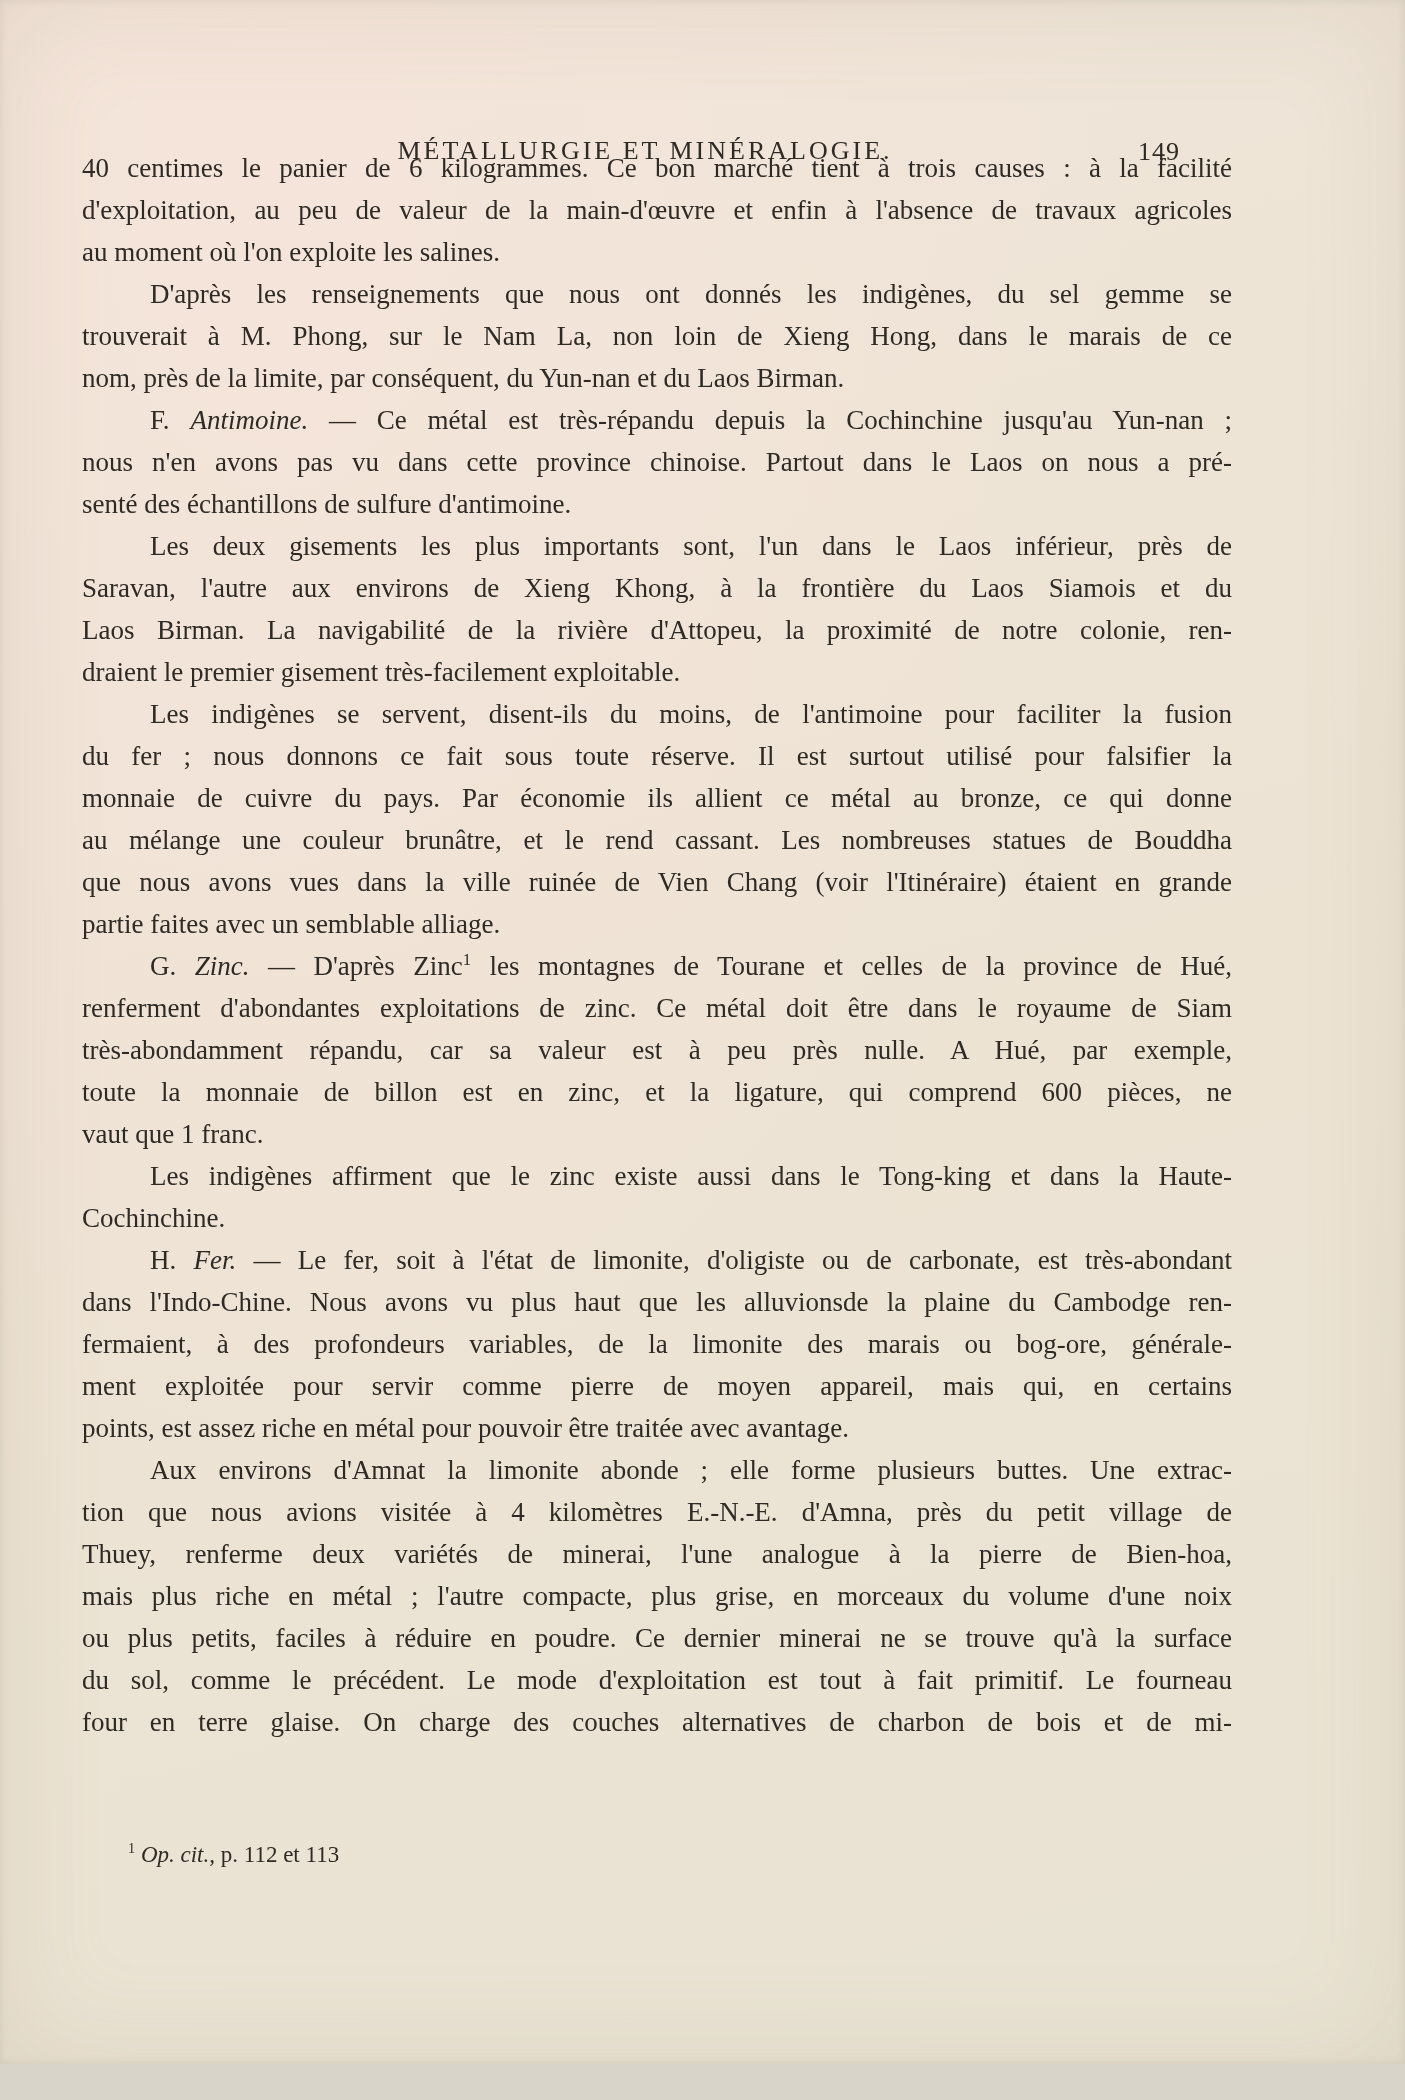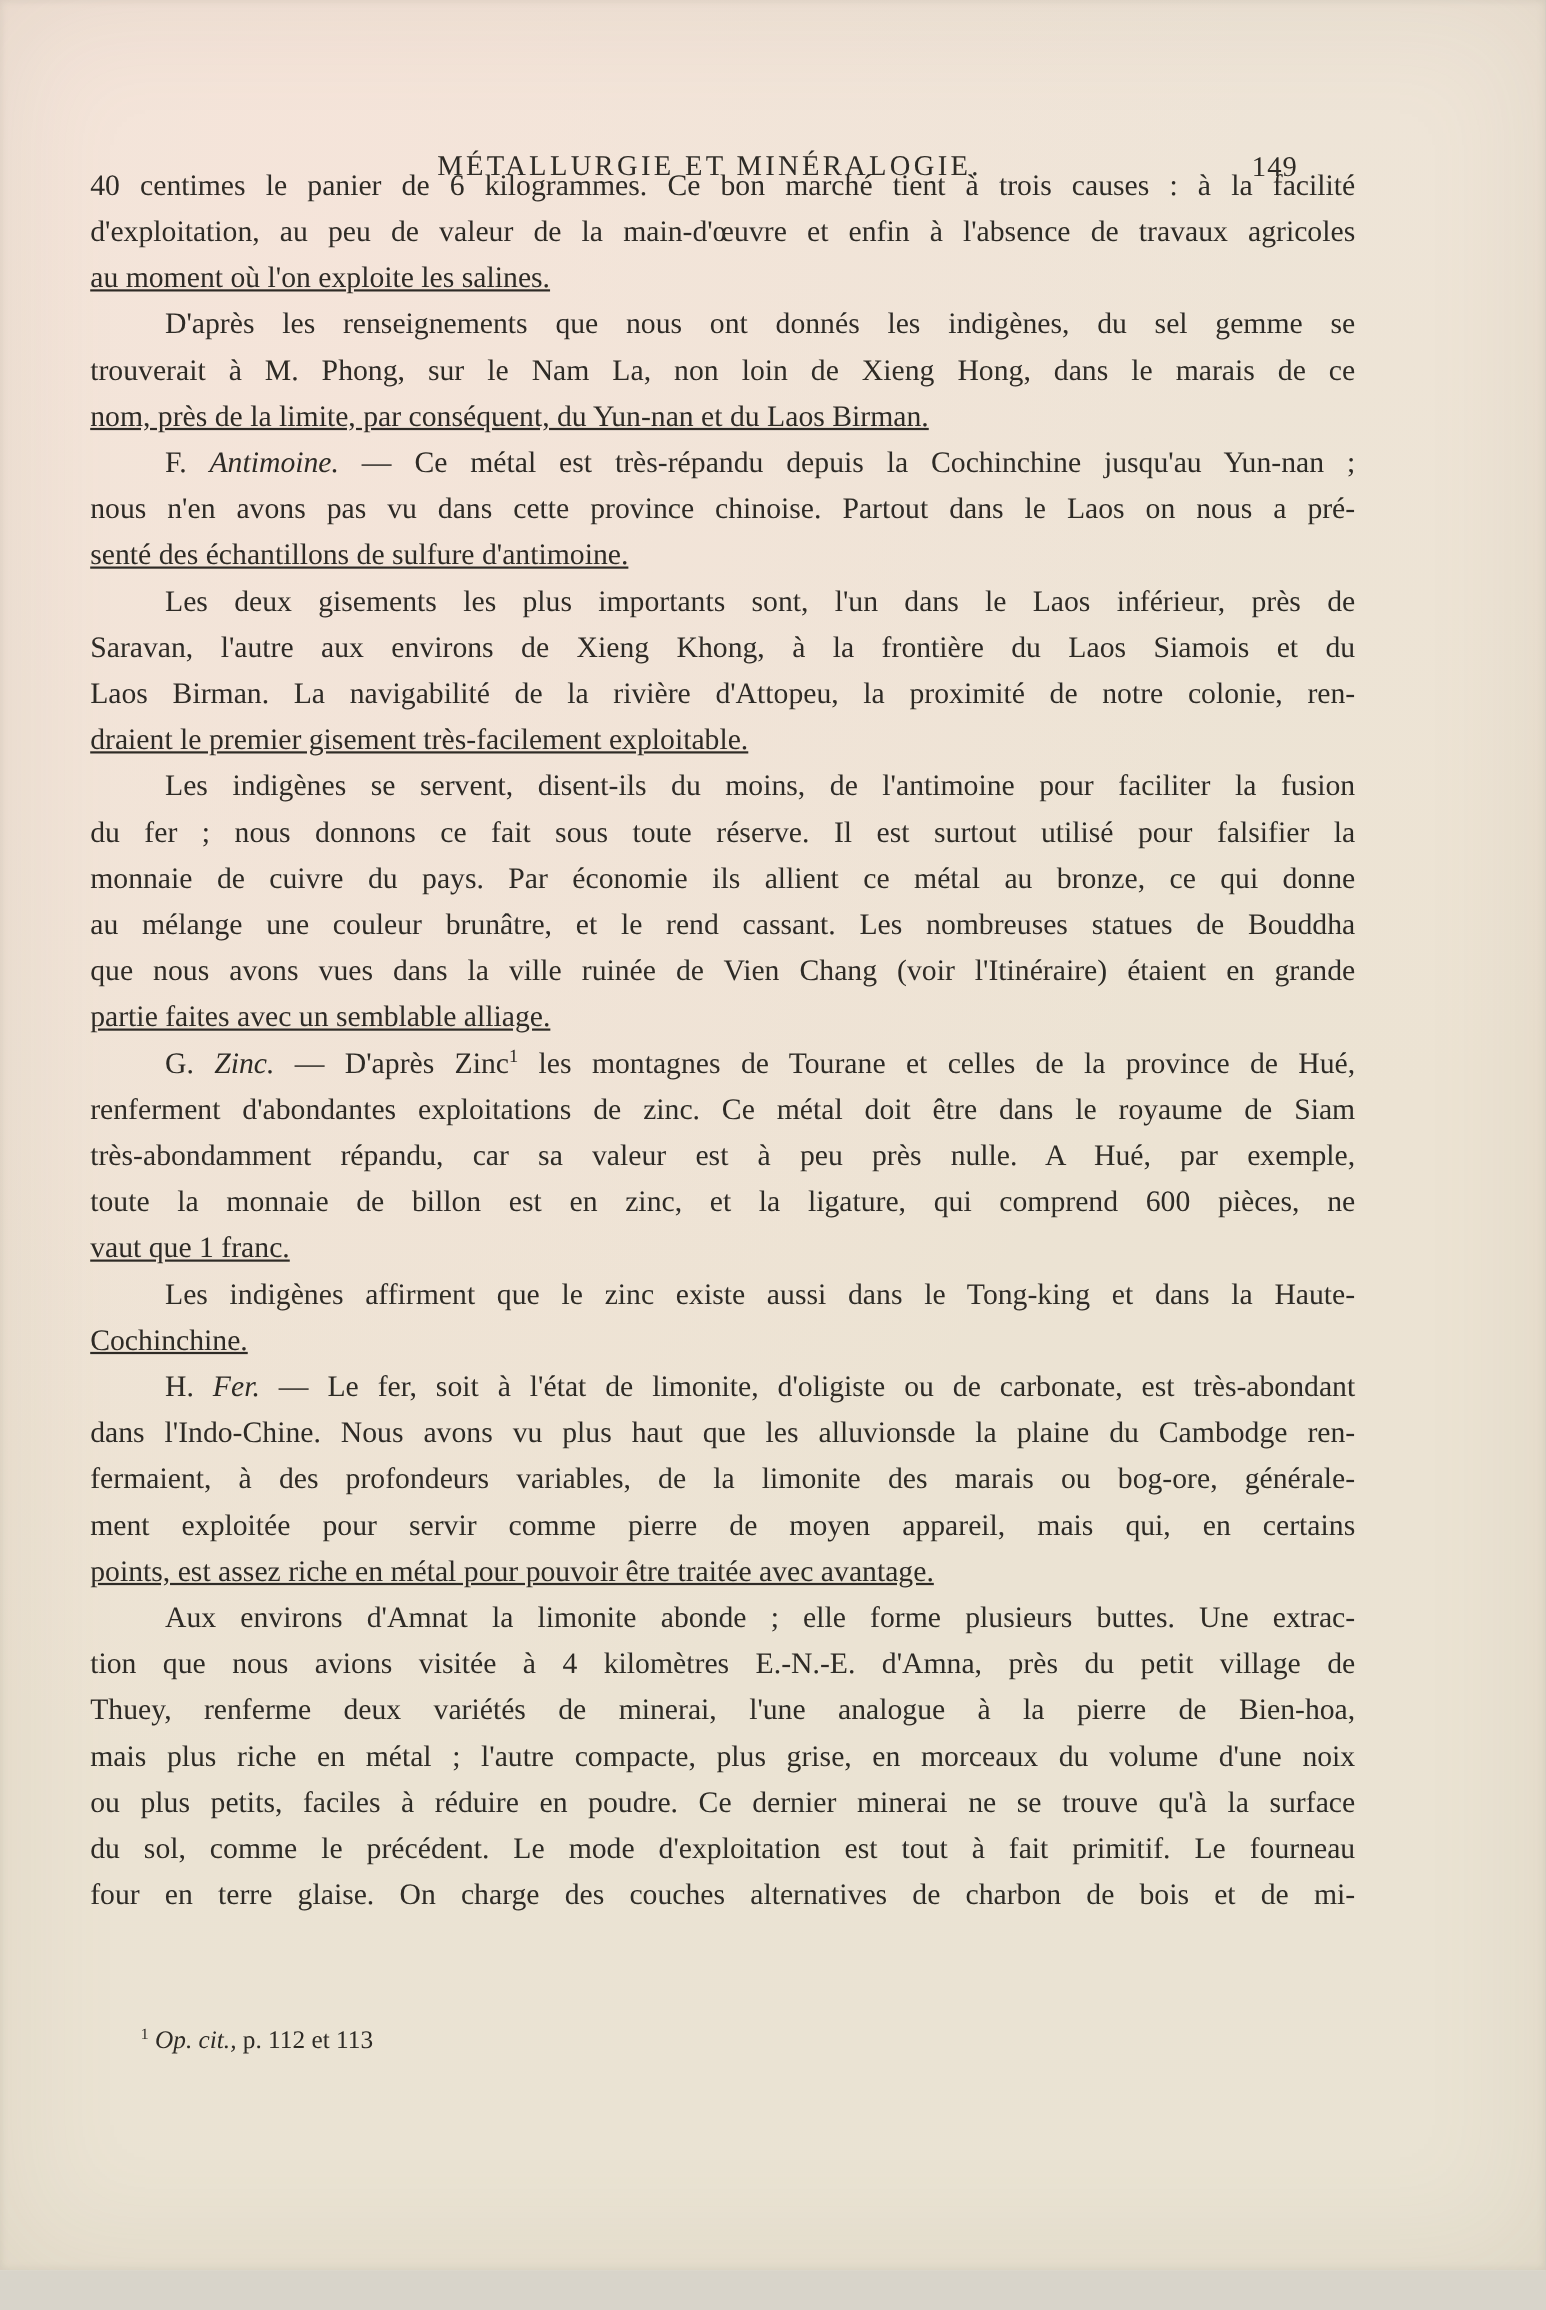--- a/index.html
+++ b/index.html
@@ -50,21 +50,21 @@
     width: 1150px;
     color: var(--ink, #2e2b26);
     font-size: 27px;
     line-height: 42px;
   }
   .line {
     text-align: justify;
     text-align-last: justify;
     white-space: normal;
   }
-  .line.short { text-align-last: left; text-decoration: underline; }
+  .line.short { text-align-last: left; }
   .line.indent { text-indent: 68px; }
   .line em { font-style: italic; }
   .line sup, .footnote sup {
     font-size: 0.62em;
     vertical-align: super;
     line-height: 0;
   }
   .footnote {
     position: absolute;
     left: 128px;

